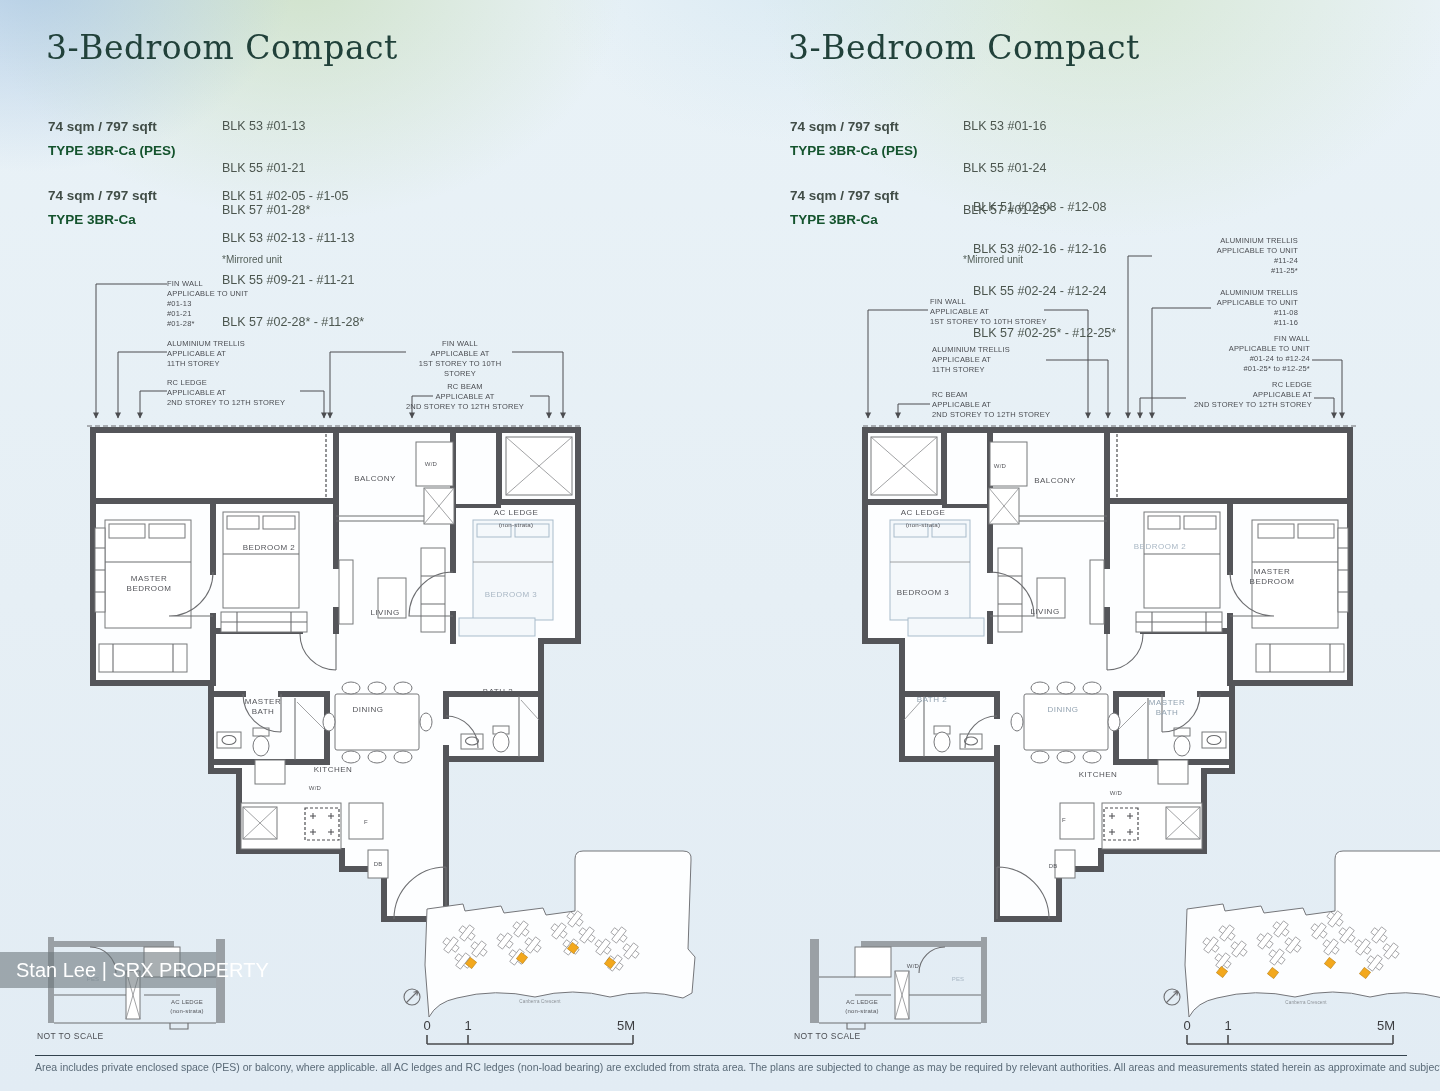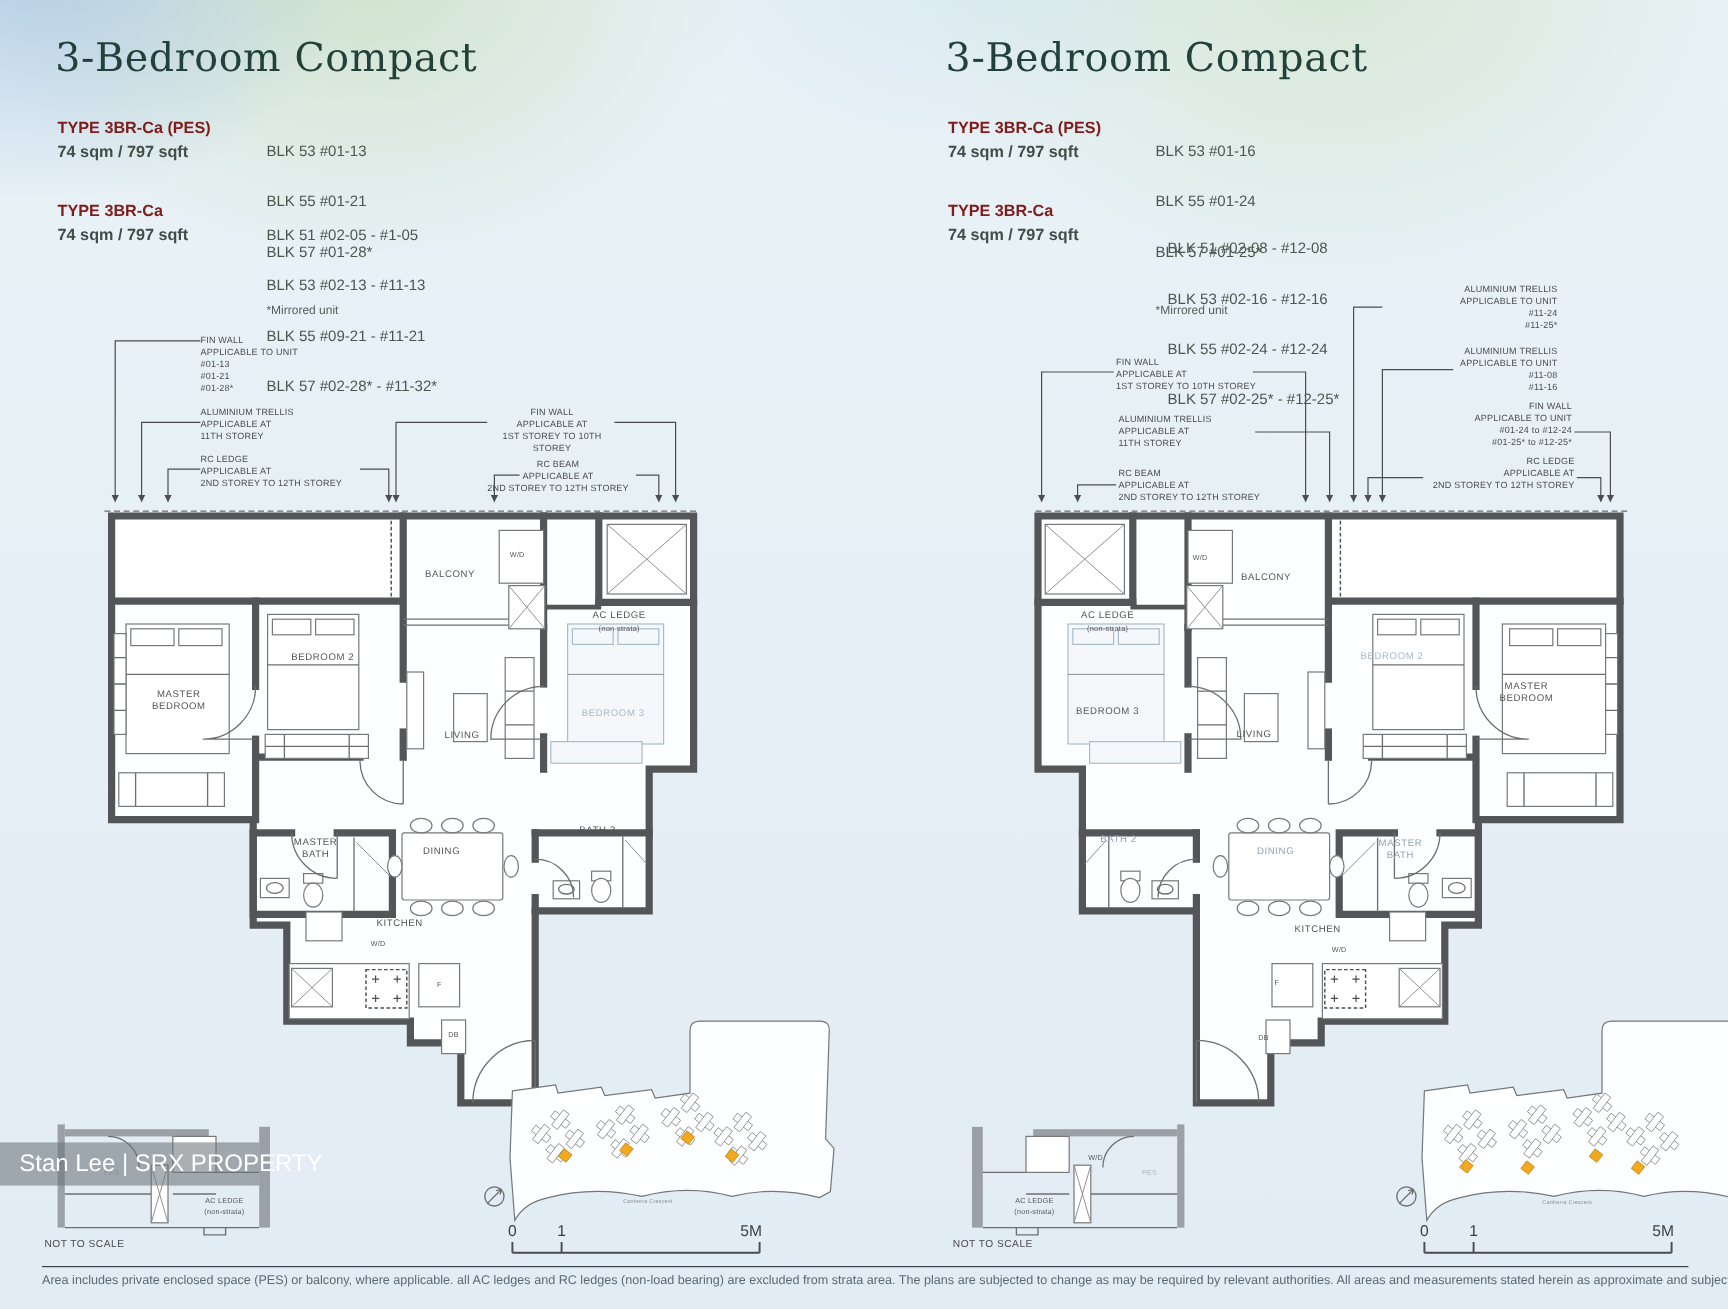--- a/index.html
+++ b/index.html
@@ -10,21 +10,21 @@
       radial-gradient(430px 330px at 2% -3%, rgba(145,182,220,.60), transparent 62%),
       radial-gradient(520px 390px at 21% -2%, rgba(188,214,168,.55), transparent 62%),
       radial-gradient(430px 330px at 55% -5%, rgba(188,218,235,.35), transparent 60%),
       radial-gradient(540px 400px at 77% -2%, rgba(193,219,172,.45), transparent 65%),
       linear-gradient(180deg,#e9f2f7 0%,#e6eff5 55%,#e2ecf4 100%);
   }
   .canvas{position:relative;width:1440px;height:1091px;}
   .abs{position:absolute;}
   .panel{display:contents;}
   .t-title{font-family:"DejaVu Serif","Liberation Serif",serif;font-size:33px;color:#21413a;letter-spacing:.5px;white-space:nowrap;}
-  .type-name{font-weight:bold;font-size:13.5px;color:#7f1d1d;line-height:20px;white-space:pre;}
+  .type-name{font-weight:bold;font-size:13.5px;color:#14532d;line-height:20px;white-space:pre;margin-top:44px;}
   .type-area{font-weight:bold;font-size:13.5px;color:#414d47;line-height:20px;white-space:pre;}
   .blk{font-size:12.5px;color:#4c564f;line-height:21px;white-space:pre-line;}
   .mirror{font-size:10px;color:#55605a;}
   .callout{position:absolute;font-size:7.5px;line-height:10px;color:#4b4d52;letter-spacing:.2px;white-space:pre-line;}
   .callout.ctr{text-align:center;}
   .callout.rgt{text-align:right;}
   .room{position:absolute;transform:translate(-50%,-50%);font-size:8px;line-height:10px;color:#54555a;letter-spacing:.5px;text-align:center;white-space:pre-line;}
   .room.faint{color:#a9b7c4;}
   .room.dim{color:#93a3b1;}
   .room.tiny{font-size:6px;letter-spacing:.2px;line-height:7px;}
@@ -297,21 +297,21 @@
         <div>BLK 55 #01-21</div>
         <div>BLK 57 #01-28*</div>
       </div>
 
       <div class="abs type-name" style="left:48px;top:166px;">TYPE 3BR-Ca</div>
       <div class="abs type-area" style="left:48px;top:186px;">74 sqm / 797 sqft</div>
       <div class="abs blk" style="left:222px;top:165px;">
         <div>BLK 51 #02-05 - #1-05</div>
         <div>BLK 53 #02-13 - #11-13</div>
         <div>BLK 55 #09-21 - #11-21</div>
-        <div>BLK 57 #02-28* - #11-32*</div>
+        <div>BLK 57 #02-28* - #11-28*</div>
       </div>
       <div class="abs mirror" style="left:222px;top:254px;">*Mirrored unit</div>
 
       
       <div class="callout" style="left:167px;top:279px;">FIN WALL
 APPLICABLE TO UNIT
 #01-13
 #01-21
 #01-28*</div>
       <div class="callout" style="left:167px;top:339px;">ALUMINIUM TRELLIS

